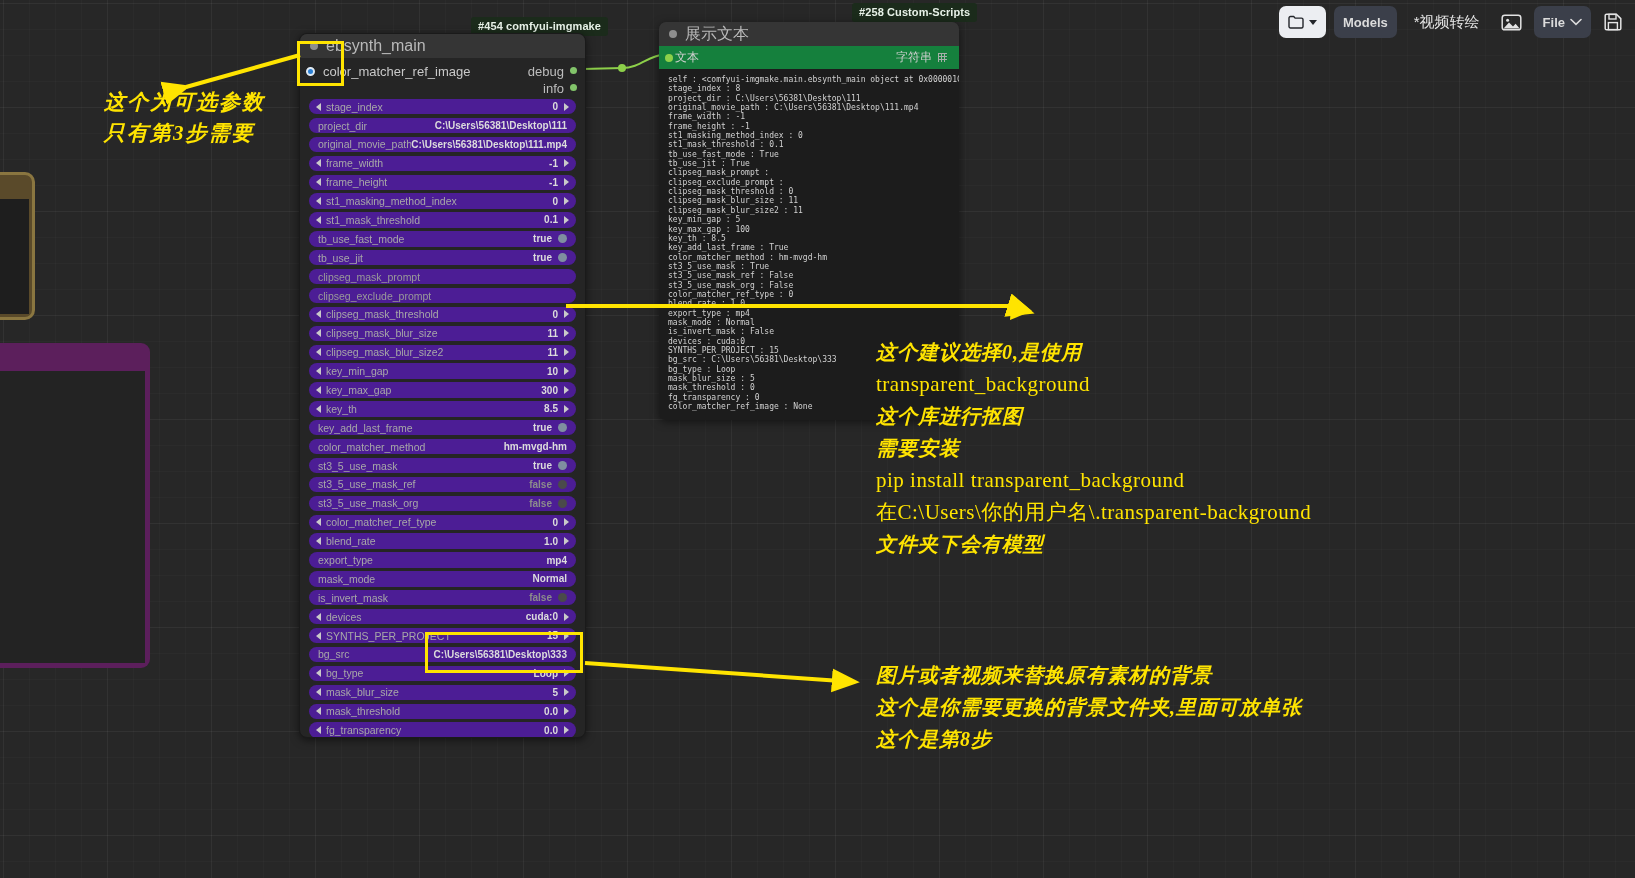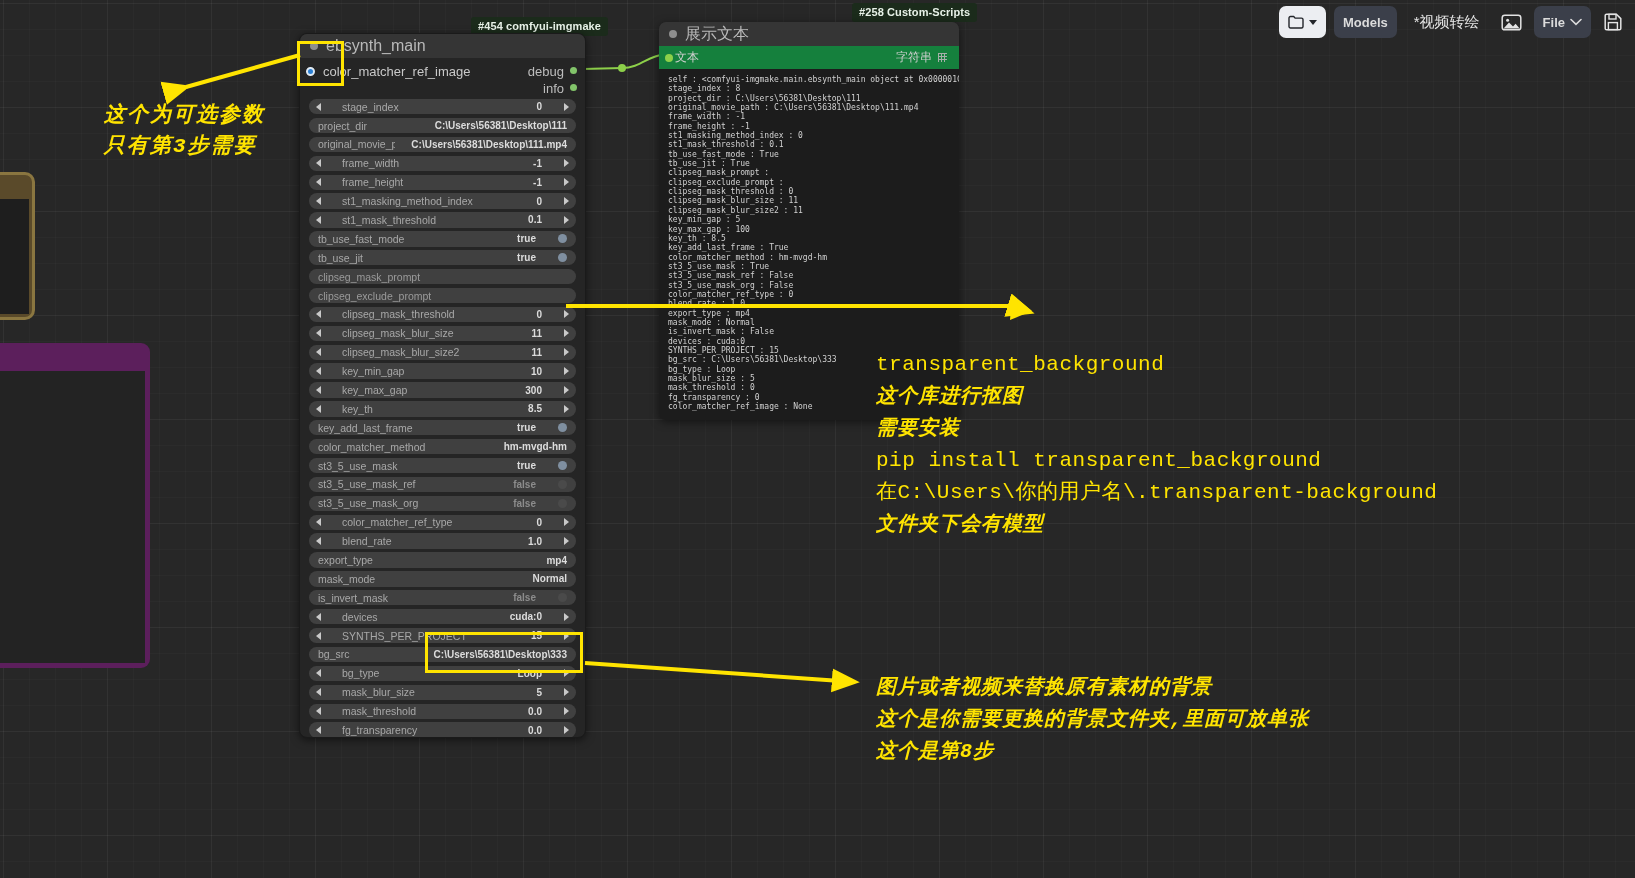--- a/index.html
+++ b/index.html
@@ -102,29 +102,28 @@
   .out-row .o1 { position: absolute; right: 12px; top: 3px; color: #bdbdbd; }
   .out-row .o2 { position: absolute; right: 12px; top: 20px; color: #bdbdbd; }
   .out-row .slot-o1 { position: absolute; right: -1px; top: 6px; width: 7px; height: 7px; border-radius: 50%; background: #82c46a; }
   .out-row .slot-o2 { position: absolute; right: -1px; top: 23px; width: 7px; height: 7px; border-radius: 50%; background: #82c46a; }
 
   
   .w {
     position: relative;
     height: 15.3px;
     margin-bottom: 3.6px;
-    background: #404040;
+    background: #4c1d95;
     border-radius: 9px;
     display: flex;
     align-items: center;
     padding: 0 9px;
     font-size: 10.5px;
     color: #a8a8a8;
     overflow: hidden;
-    gap: 16px;
   }
   .w .wname { flex: 1 1 auto; white-space: nowrap; overflow: hidden; }
   .w .wval { color: #dcdcdc; font-weight: bold; font-size: 10px; margin-left: auto; white-space: nowrap; }
   .w.num { padding: 0 7px; }
   .w .arrowL, .w .arrowR {
     flex: none;
     width: 0; height: 0;
     border-top: 4px solid transparent;
     border-bottom: 4px solid transparent;
   }
@@ -189,23 +188,22 @@
     border: 3px solid #ffe400;
     pointer-events: none;
   }
   #hl-ref { left: 297px; top: 41px; width: 47px; height: 45px; }
   #hl-bg  { left: 425px; top: 632px; width: 158px; height: 41px; }
 
   
   .ann {
     position: absolute;
     color: #ffe400;
-    font-family: Liberation Mono, monospace;
+    font-family: Liberation Serif, serif;
     white-space: nowrap;
-    margin-top: 13px;
   }
   .ann.cn { font-weight: bold; font-style: italic; }
   .ann-1 { left: 104px; top: 87px; font-size: 21px; line-height: 31px; letter-spacing: 2px; }
   .ann-2 { left: 876px; top: 336px; font-size: 20px; line-height: 32px; letter-spacing: 1px; }
   .ann-2 .en { font-weight: normal; font-style: normal; letter-spacing: 0.5px; font-size: 21px; }
   .ann-3 { left: 876px; top: 659px; font-size: 20px; line-height: 32px; letter-spacing: 1px; }
 
   
   #toolbar {
     position: absolute;
@@ -530,20 +528,21 @@
 
     <line x1="585" y1="663" x2="855" y2="682" stroke="#ffe400" stroke-width="4" marker-end="url(#ar2)"></line>
   </svg>
 
   <div class="ann cn ann-1">
     <div>这个为可选参数</div>
     <div>只有第3步需要</div>
   </div>
 
   <div class="ann cn ann-2">
+    <div>这个建议选择0,是使用</div>
     <div class="en">transparent_background</div>
     <div>这个库进行抠图</div>
     <div>需要安装</div>
     <div class="en">pip install transparent_background</div>
     <div class="en">在C:\Users\你的用户名\.transparent-background</div>
     <div>文件夹下会有模型</div>
   </div>
 
   <div class="ann cn ann-3">
     <div>图片或者视频来替换原有素材的背景</div>

